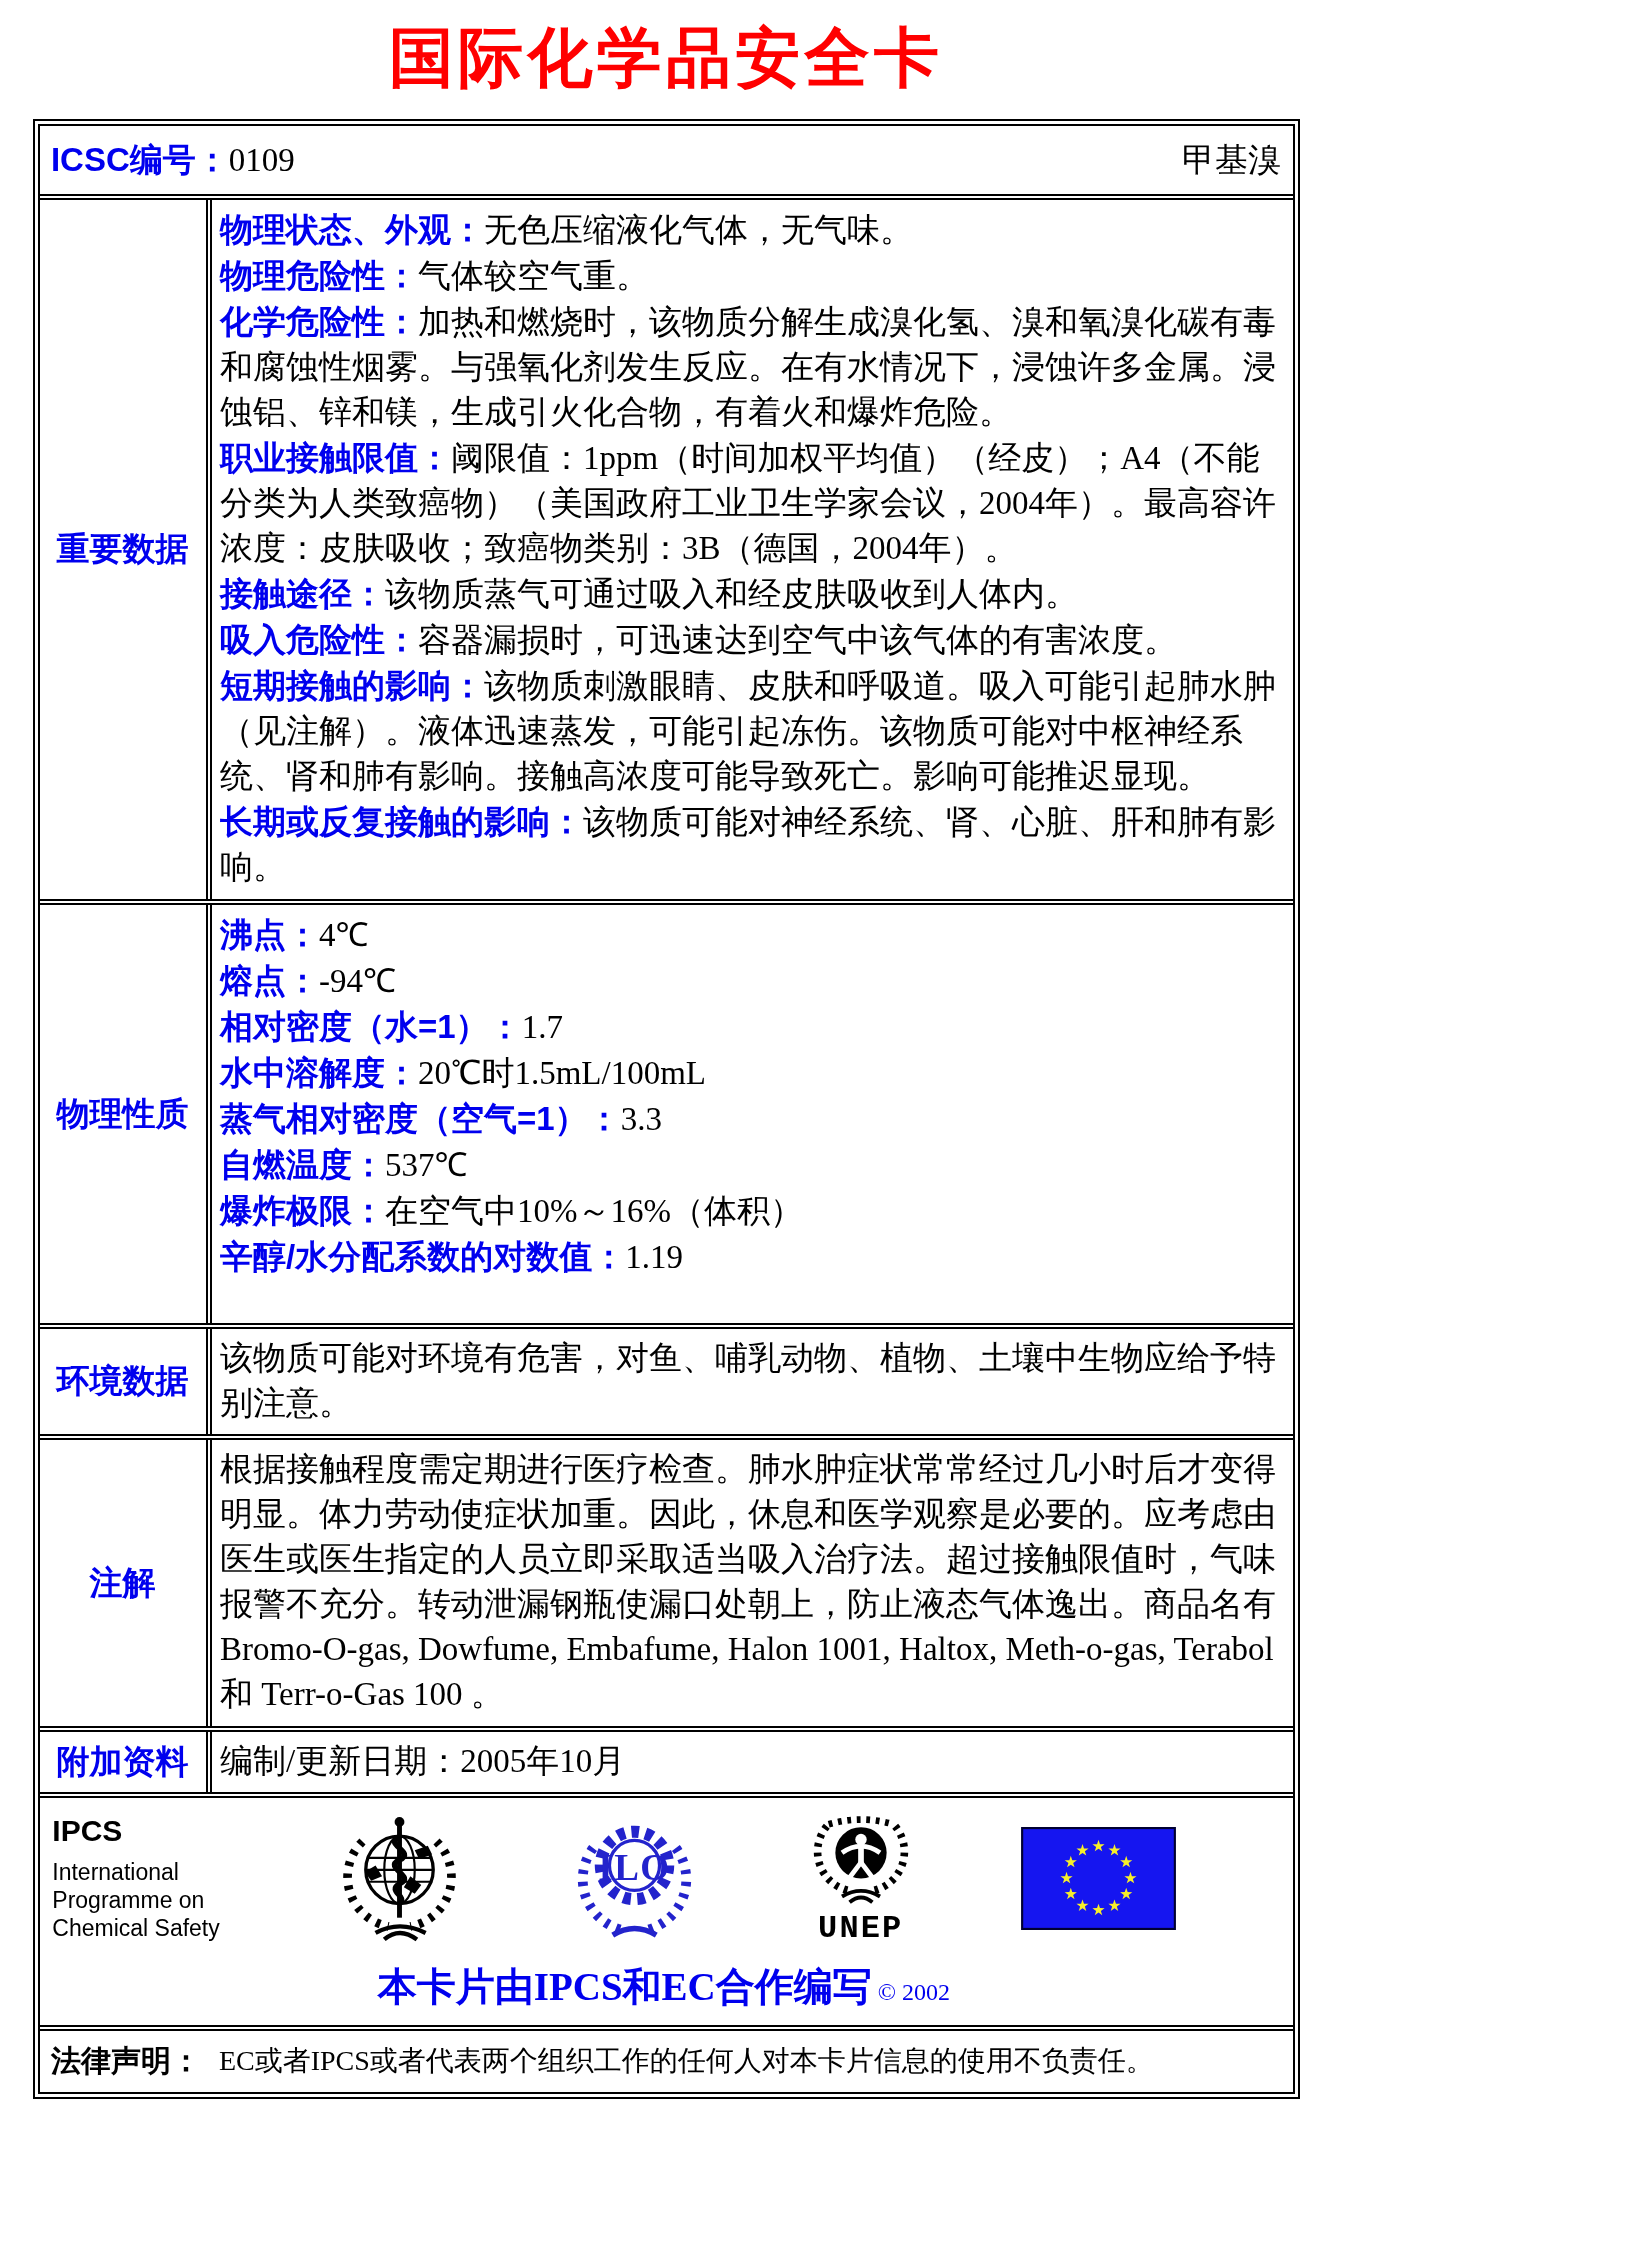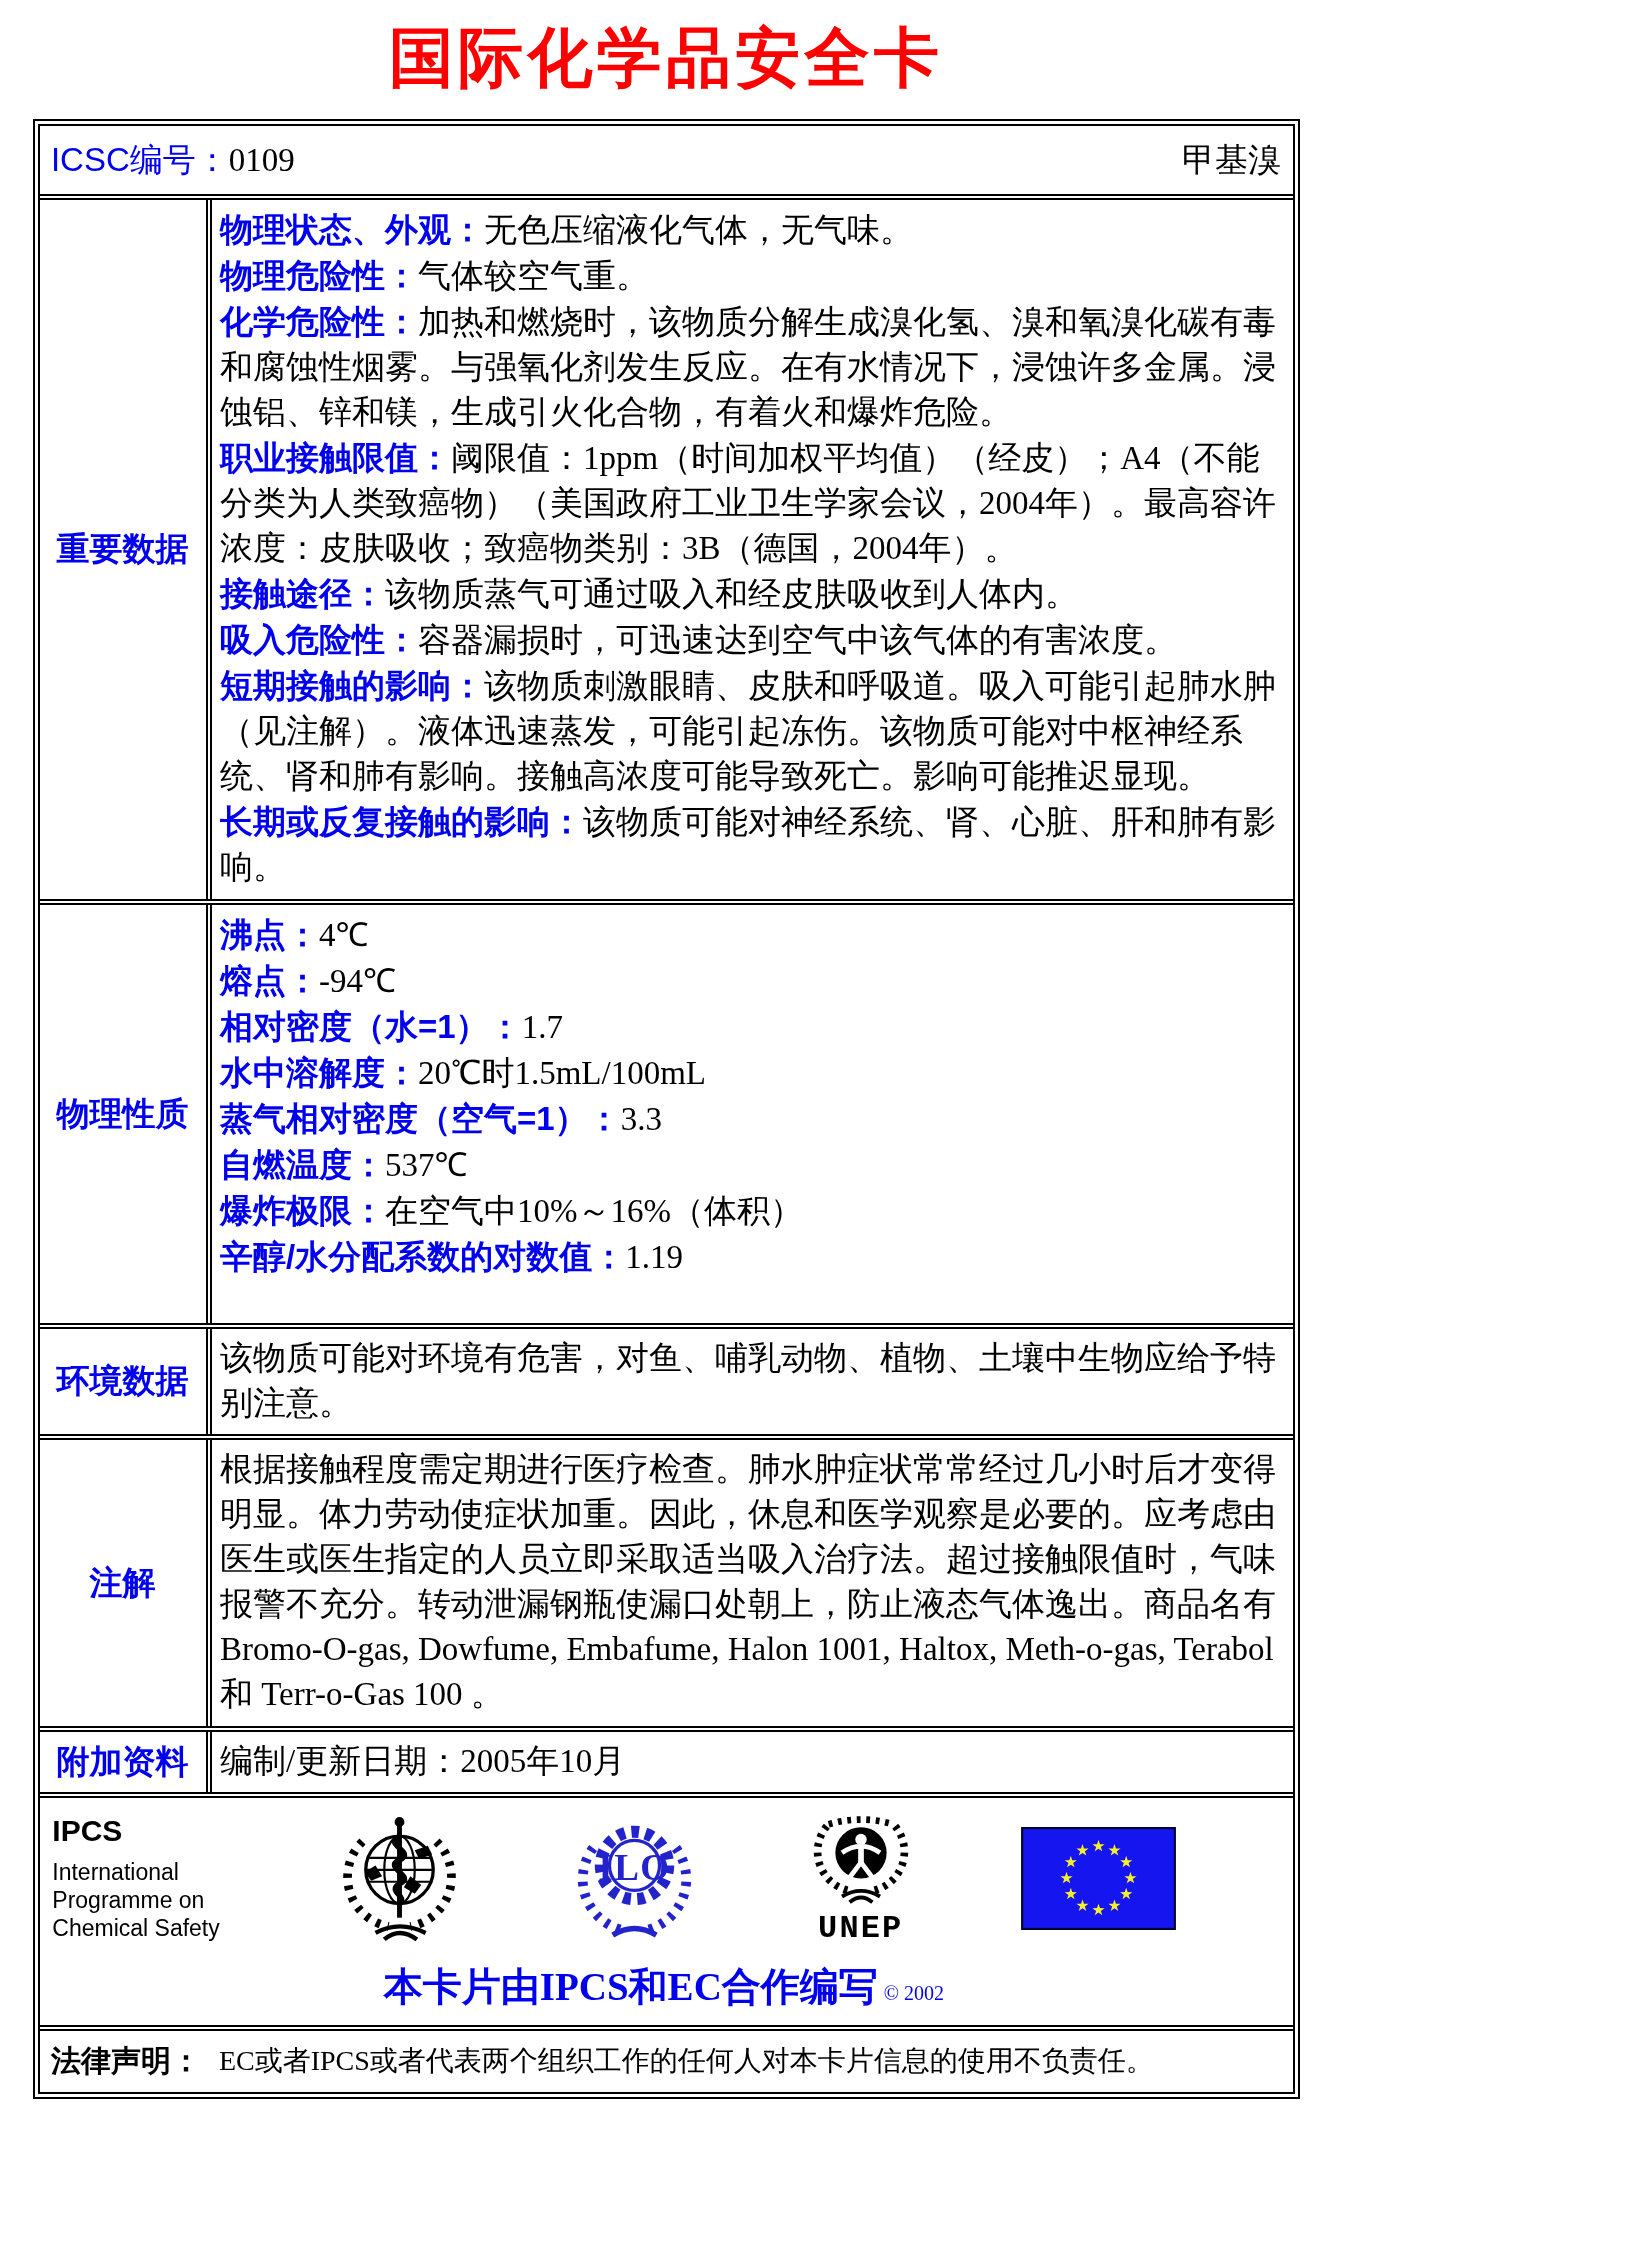--- a/index.html
+++ b/index.html
@@ -47,21 +47,21 @@
     color:var(--accent-blue);
     font-family:"Liberation Sans",sans-serif;font-weight:bold;
   }
   .txt{color:var(--ink);}
   
   .header-row{
     display:flex;justify-content:space-between;align-items:center;
     min-height:68px;padding:5.7px 11.4px;font-size:33px;
   }
   .hdr-label{
-    color:var(--accent-blue);font-family:"Liberation Sans",sans-serif;font-weight:normal;margin-top:36px;
+    color:var(--accent-blue);font-family:"Liberation Sans",sans-serif;font-weight:bold;margin-top:36px;
   }
   .hdr-value{color:var(--ink);}
   .hdr-right{color:var(--ink);}
   
   .physical-content{min-height:418px;}
   
   .logos-row{display:block;padding:11.4px 17px 7px 12.8px;}
   .logos-line{
     display:flex;align-items:center;justify-content:space-between;
     padding-right:99px;min-height:135px;
@@ -80,21 +80,21 @@
     font-size:32px;color:var(--ink);margin-top:1.4px;letter-spacing:2.1px;
   }
   .caption{
     text-align:center;margin-top:12.8px;padding-bottom:4.3px;
   }
   .caption-main{
     color:var(--accent-blue);font-weight:bold;font-size:39px;
     font-family:"Liberation Serif",serif;
   }
   .caption-copy{
-    color:var(--accent-blue);font-size:20px;margin-left:6px;
+    color:var(--accent-blue);font-size:24px;margin-left:6px;
     font-family:"Liberation Serif",serif;
   }
   
   .legal-row{min-height:61px;align-items:center;padding:10px 11.4px;display:flex;}
   .legal-label{
     font-family:"Liberation Sans",sans-serif;font-weight:bold;
     color:var(--ink);font-size:30px;margin-right:18px;white-space:nowrap;
   }
   .legal-text{font-size:28px;color:var(--ink);}
   

